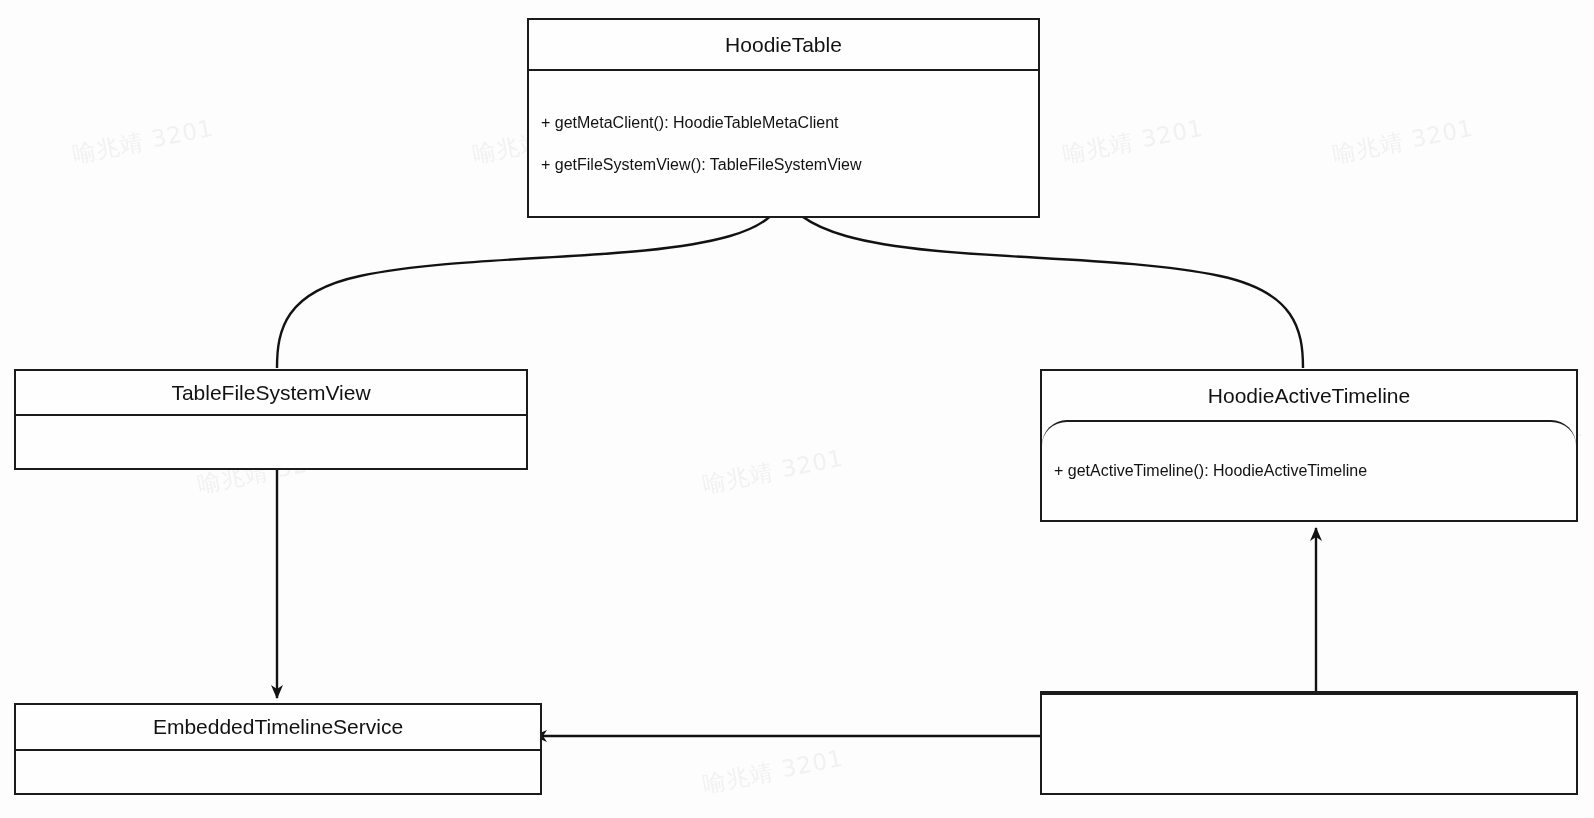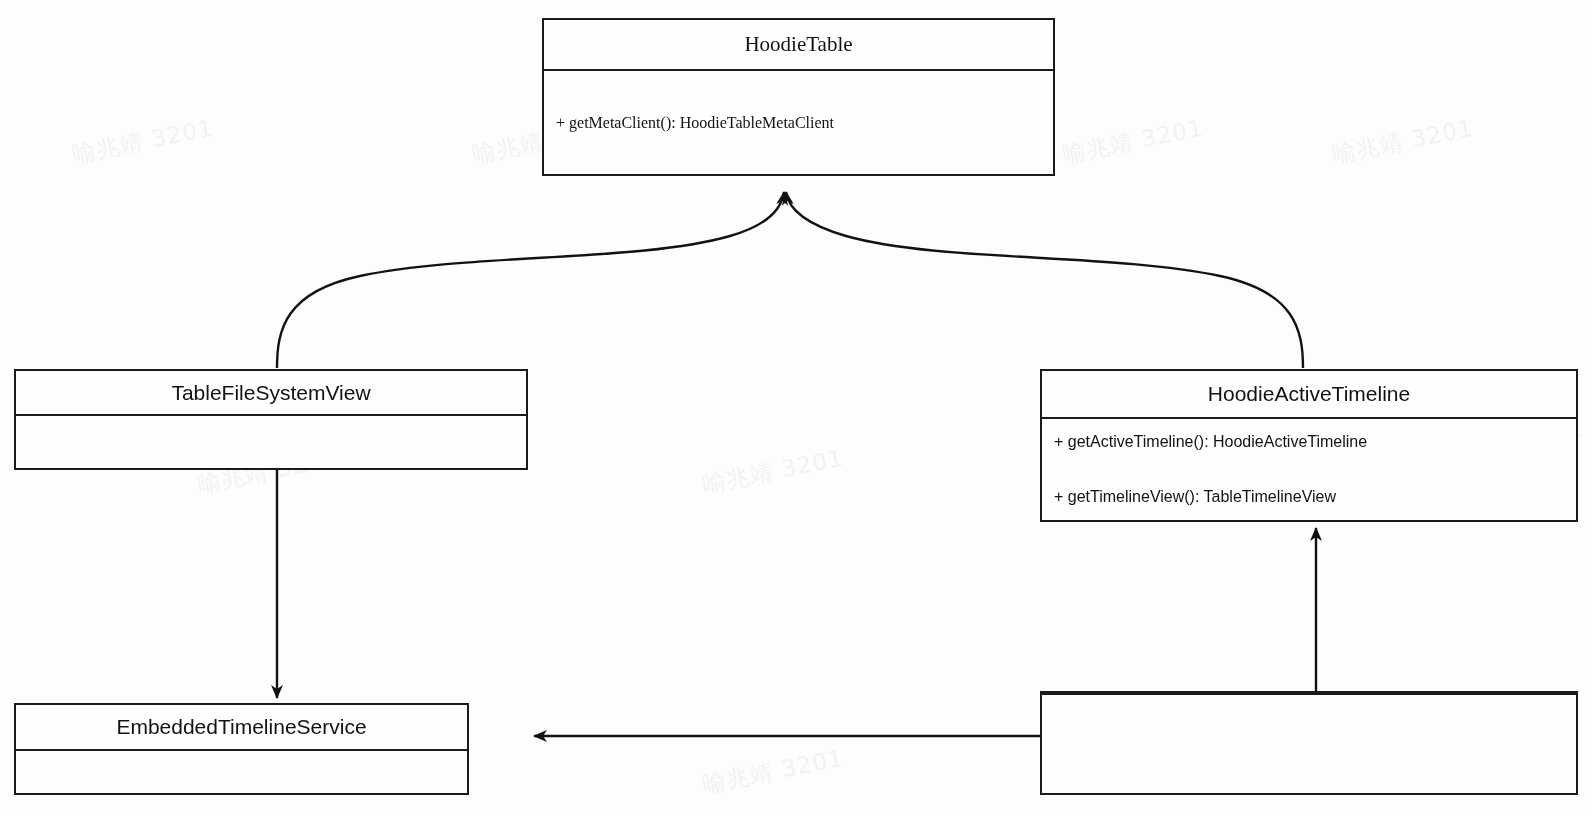--- a/index.html
+++ b/index.html
@@ -73,32 +73,32 @@
     font-size: 16px;
     color: #121212;
     white-space: nowrap;
     padding-left: 12px;
     line-height: 1.1;
   }
   .uml-compartment.empty-compartment {
     min-height: 44px;
   }
   
-  #class-hoodie-table        { left: 542px;  top: 18px;  width: 513px; height: 158px; font-family: Liberation Serif, serif; }
+  #class-hoodie-table        { left: 527px;  top: 18px;  width: 513px; height: 200px; }
   #class-hoodie-table .uml-class-name { height: 49px; }
   #class-hoodie-table .uml-compartment { gap: 24px; padding: 16px 0; }
 
   #class-table-file-system-view { left: 14px; top: 369px; width: 514px; height: 101px; }
   #class-table-file-system-view .uml-class-name { height: 43px; }
 
   #class-hoodie-table-meta-client { left: 1040px; top: 369px; width: 538px; height: 153px; }
   #class-hoodie-table-meta-client .uml-class-name { height: 49px; }
-  #class-hoodie-table-meta-client .uml-compartment { gap: 38px; padding: 14px 0; }
+  #class-hoodie-table-meta-client .uml-compartment { gap: 38px; padding: 14px 0; border-radius: 25px; }
 
-  #class-embedded-timeline-service { left: 14px; top: 703px; width: 455px; height: 92px; }
+  #class-embedded-timeline-service { left: 14px; top: 703px; width: 528px; height: 92px; }
   #class-embedded-timeline-service .uml-class-name { height: 32px; flex: 1 1 auto; }
 
   #class-table-timeline-view { left: 1040px; top: 691px; width: 538px; height: 104px; }
   #class-table-timeline-view .uml-class-name { height: 45px; }
 </style>
 </head>
 <body>
 
 <div id="diagram-root">
 
@@ -142,33 +142,33 @@
     <path d="M1316,691 L1316,528" fill="none" stroke="#121212" stroke-width="2.4" marker-end="url(#arrow-generic)"></path>
 
      EmbeddedTimelineService (horizontal left) --&gt;
     <path d="M1040,736 L534,736" fill="none" stroke="#121212" stroke-width="2.4" marker-end="url(#arrow-generic)"></path>
   </svg>
 
   <div class="uml-class" id="class-hoodie-table">
     <div class="uml-class-name">HoodieTable</div>
     <div class="uml-compartment">
       <div class="uml-member">+ getMetaClient(): HoodieTableMetaClient</div>
+      <div class="uml-member">+ getFileSystemView(): TableFileSystemView</div>
     </div>
   </div>
 
   <div class="uml-class" id="class-table-file-system-view">
     <div class="uml-class-name">TableFileSystemView</div>
     <div class="uml-compartment empty-compartment"></div>
   </div>
 
   <div class="uml-class" id="class-hoodie-table-meta-client">
     <div class="uml-class-name">HoodieActiveTimeline</div>
     <div class="uml-compartment">
       <div class="uml-member">+ getActiveTimeline(): HoodieActiveTimeline</div>
-      <div class="uml-member">+ getTimelineView(): TableTimelineView</div>
     </div>
   </div>
 
   <div class="uml-class" id="class-embedded-timeline-service">
     <div class="uml-class-name">EmbeddedTimelineService</div>
     <div class="uml-compartment empty-compartment"></div>
   </div>
 
   <div class="uml-class" id="class-table-timeline-view">
     <div class="uml-compartment empty-compartment"></div>

